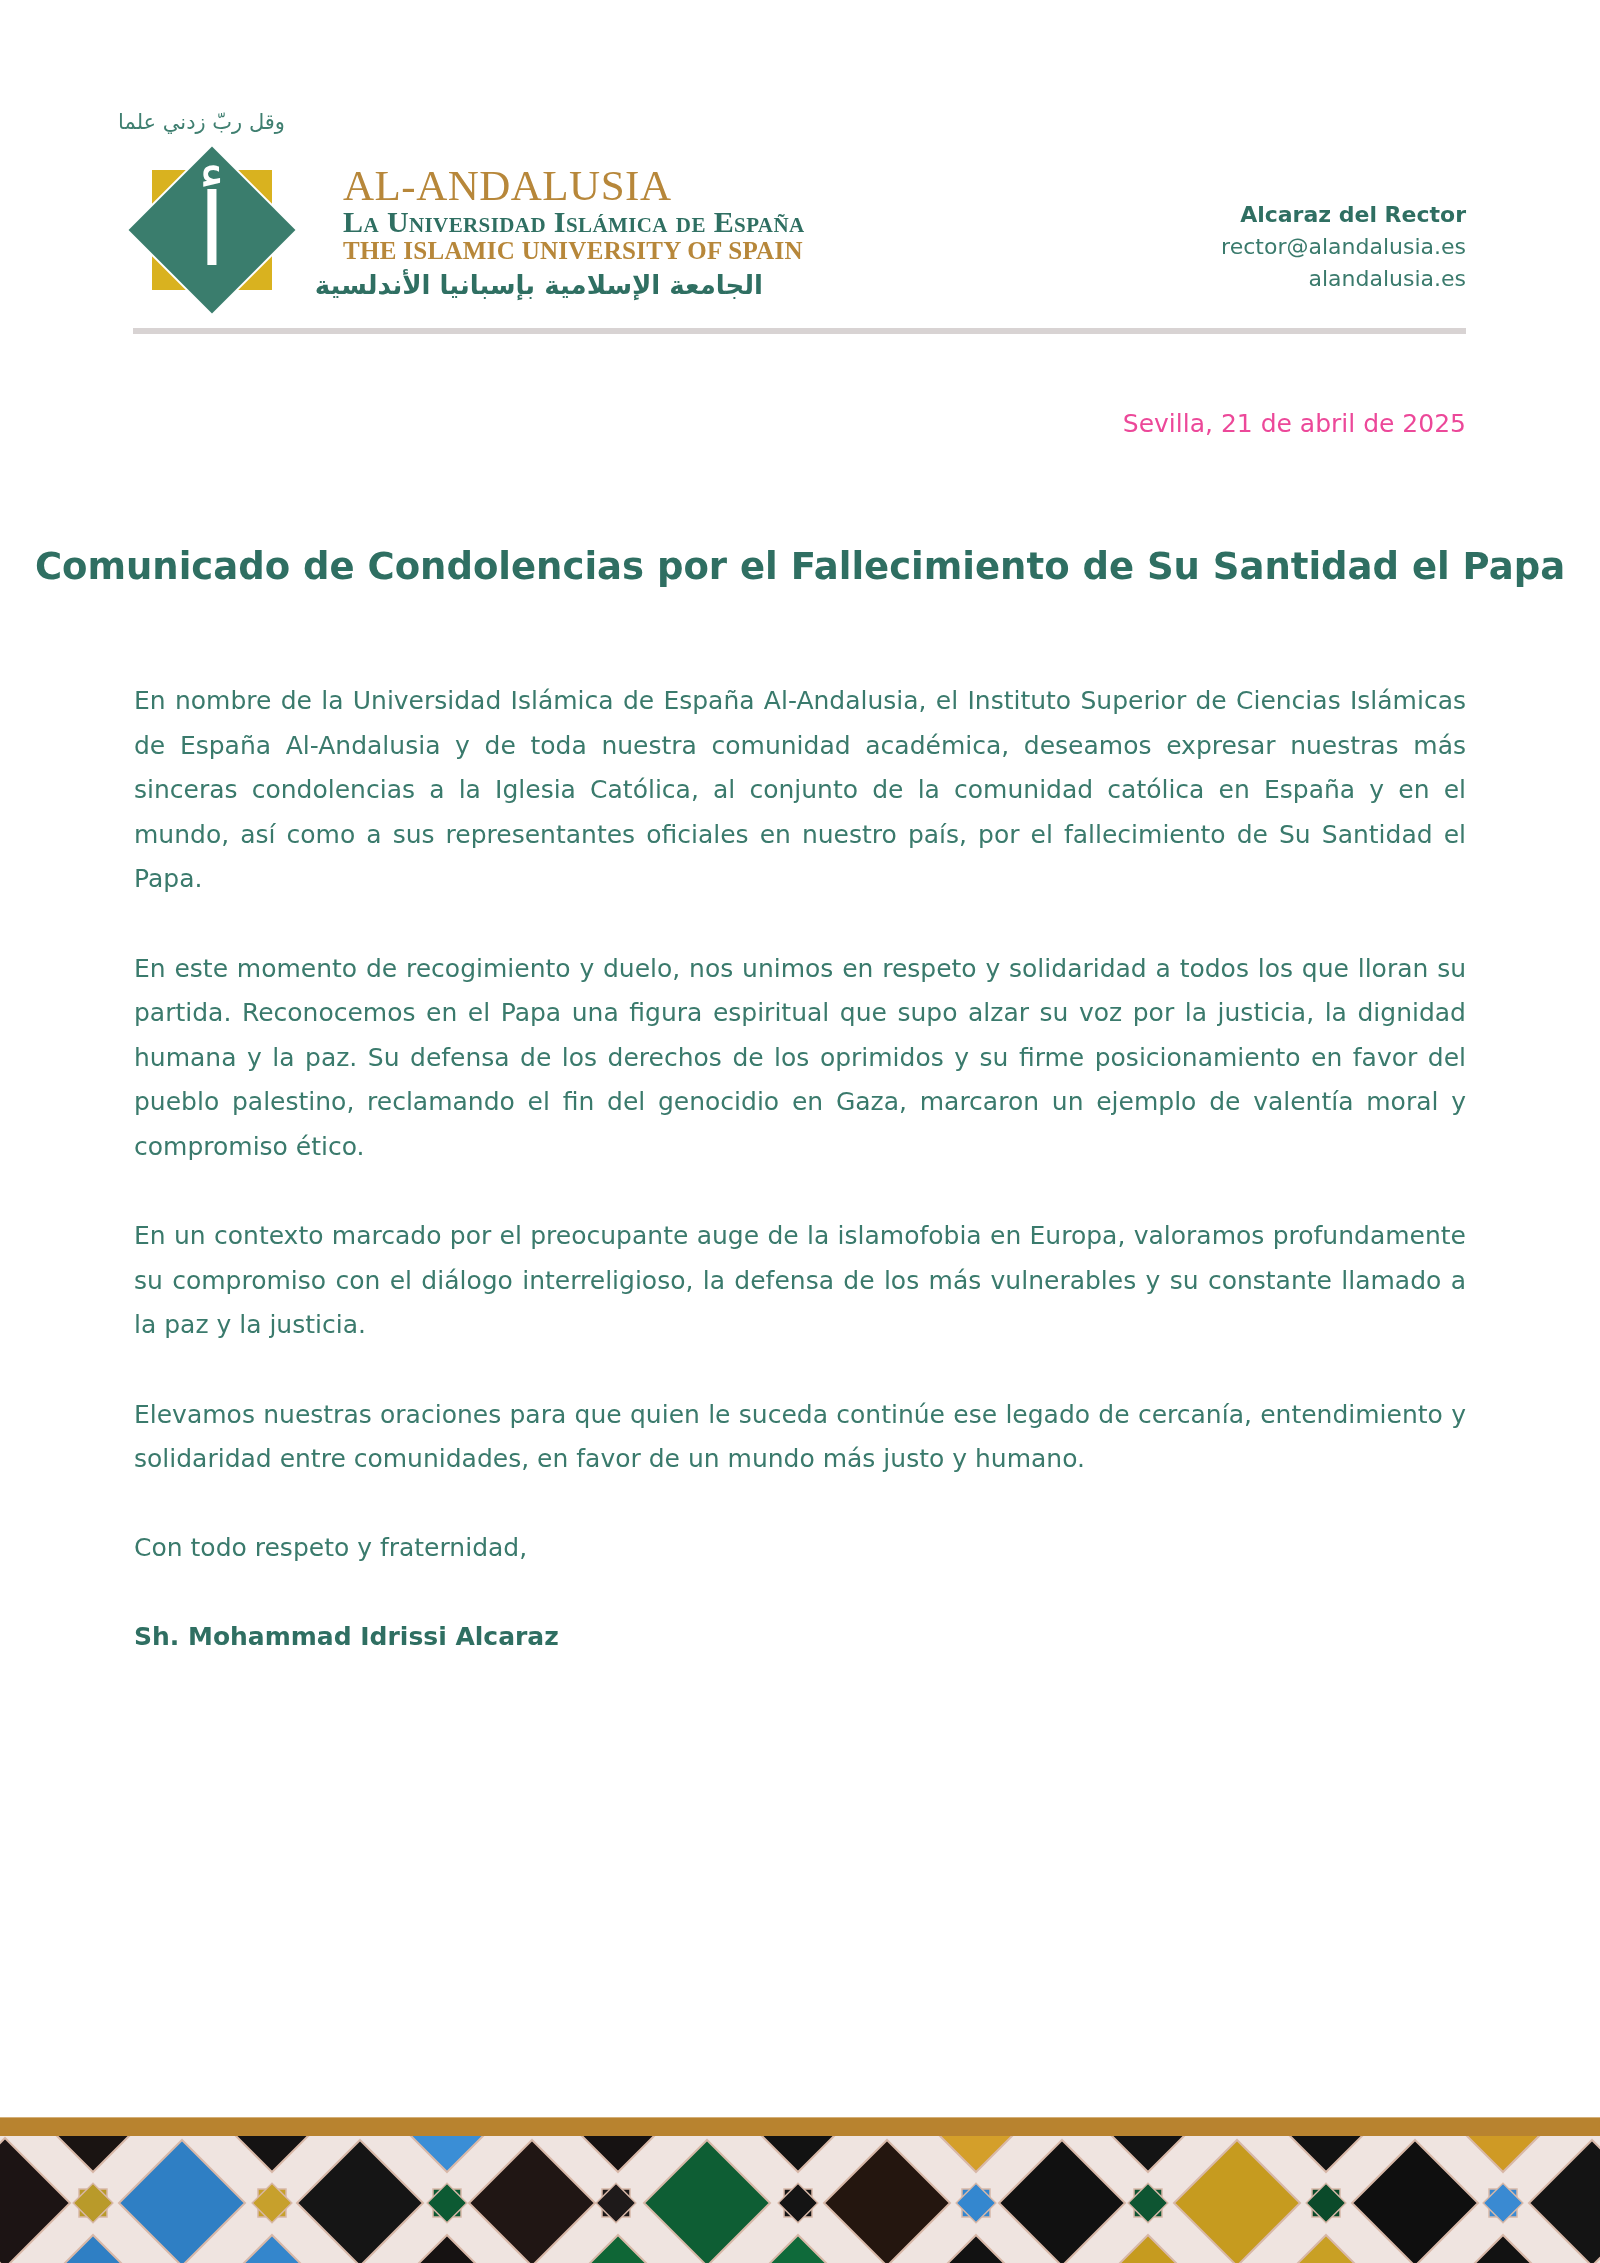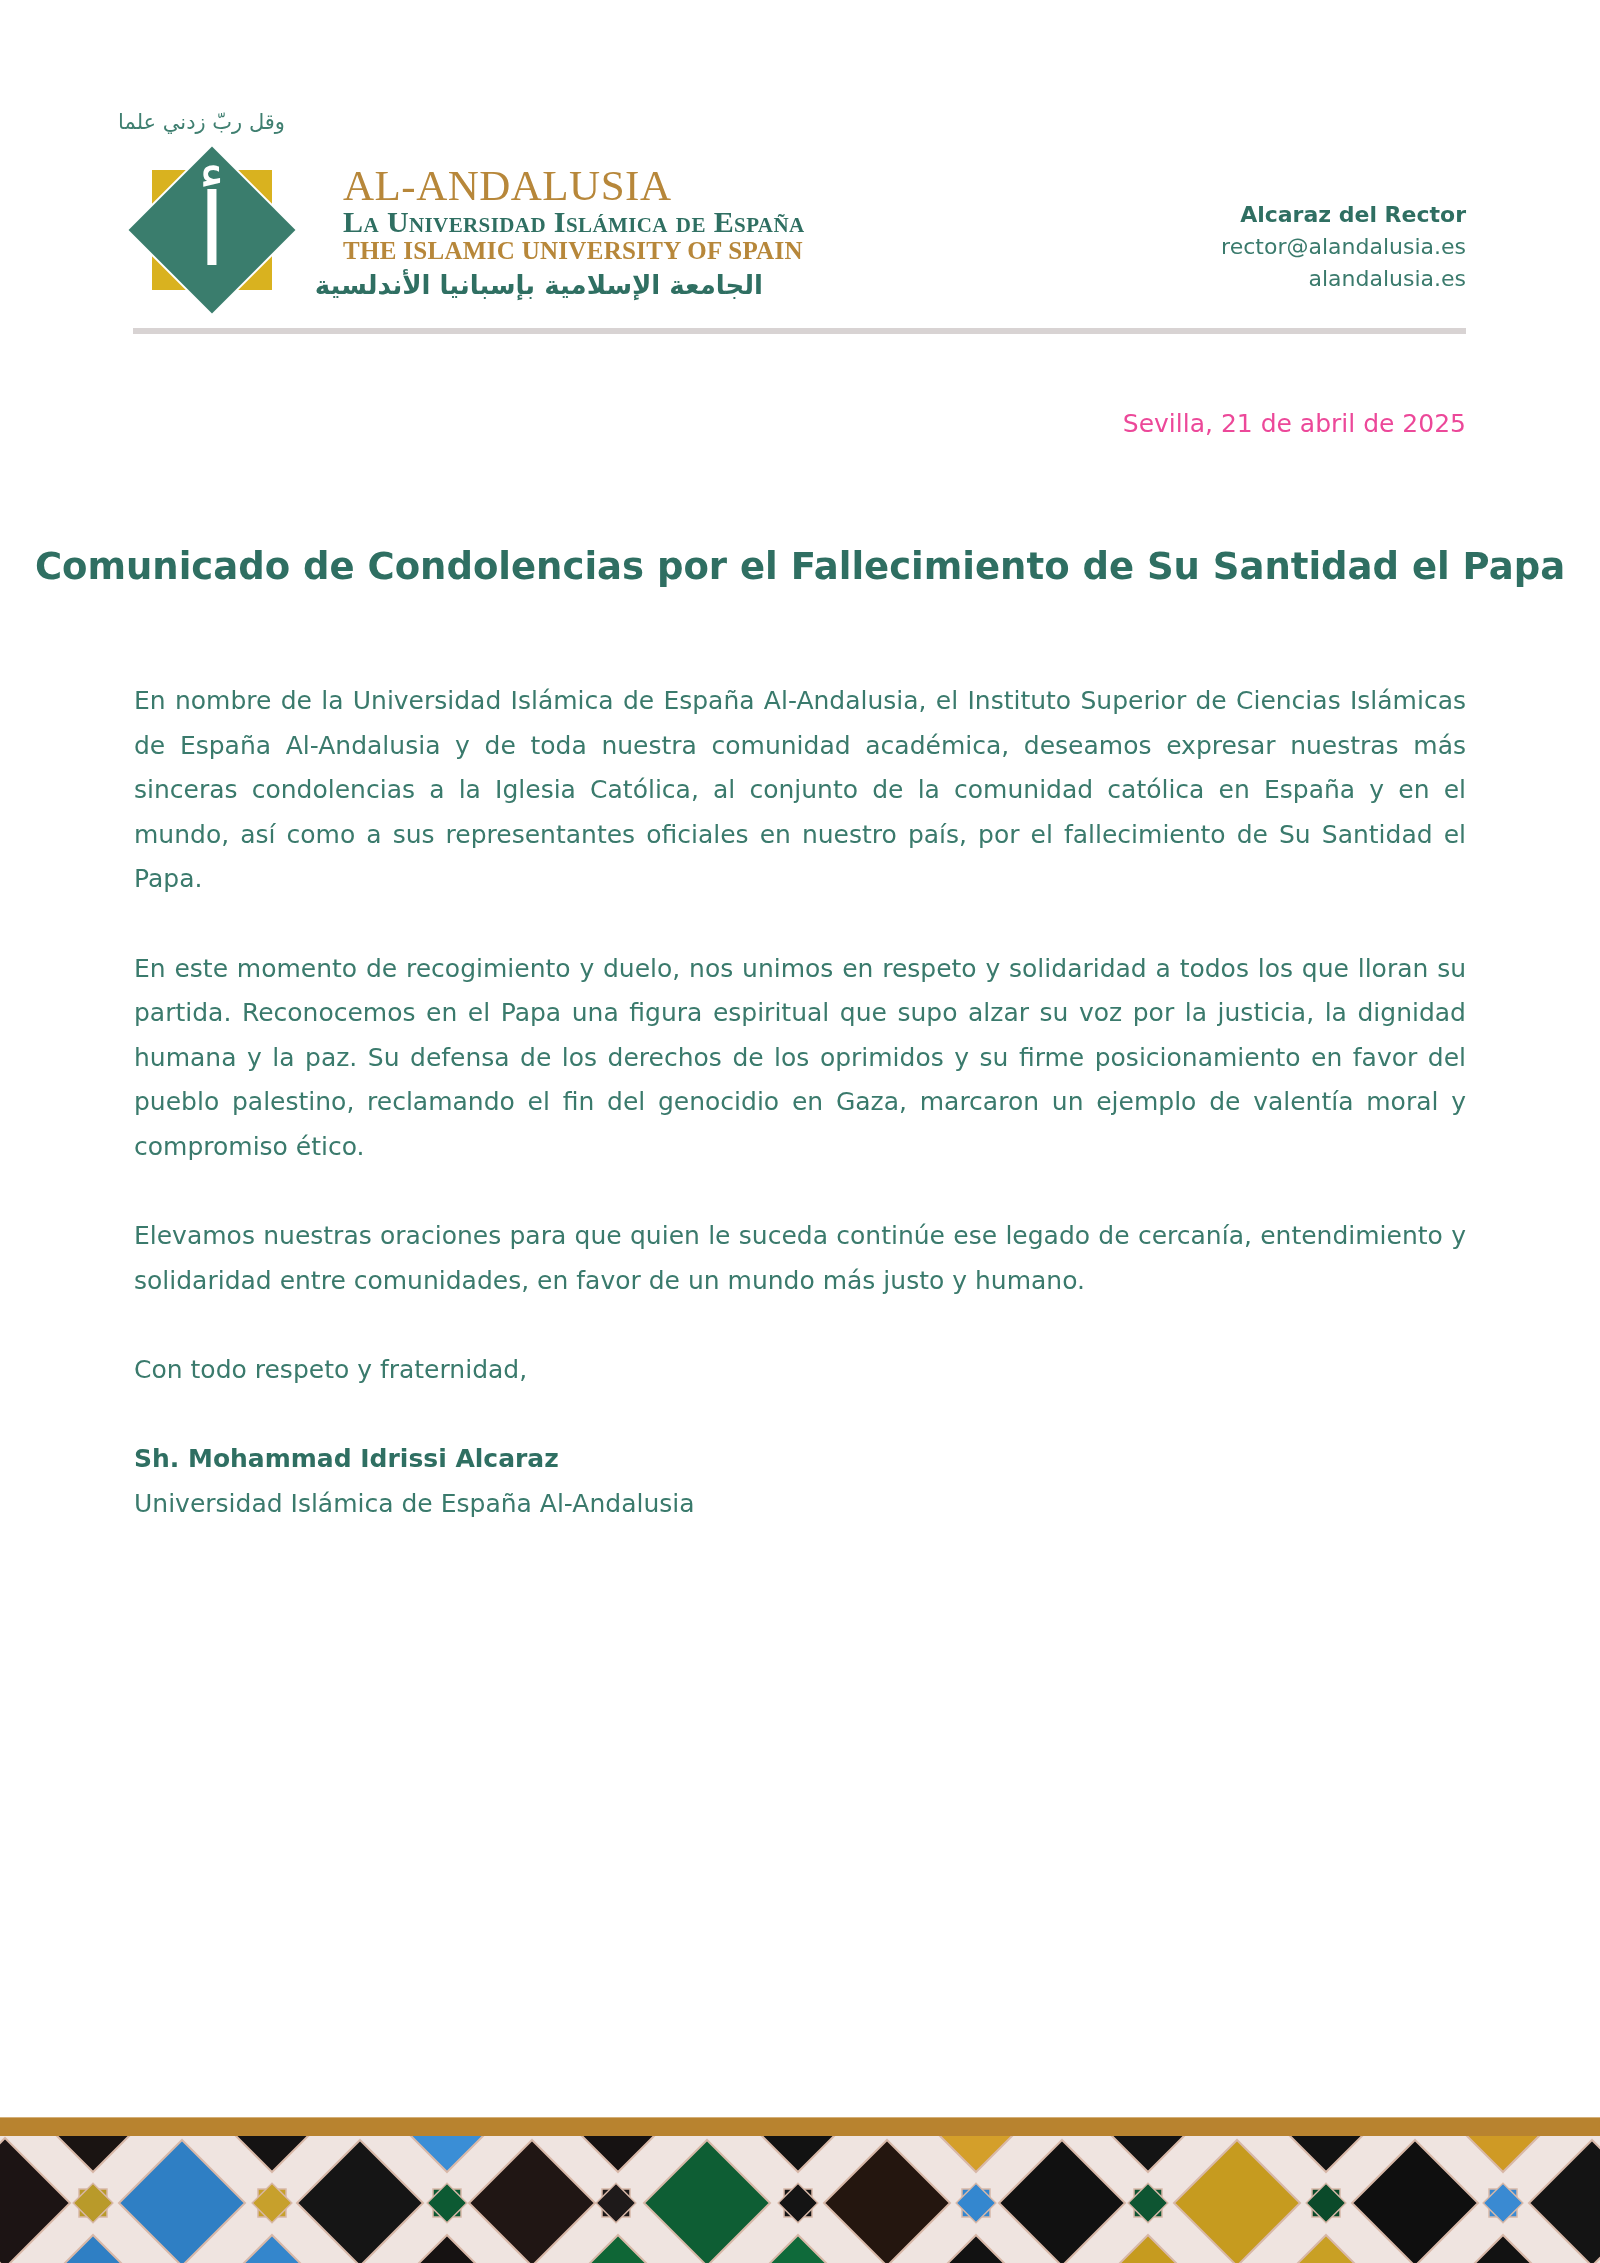--- a/index.html
+++ b/index.html
@@ -65,25 +65,25 @@
 </div>
 
 <div class="abs" id="rule"></div>
 
 <div class="abs" id="date">Sevilla, 21 de abril de 2025</div>
 <div class="abs" id="title">Comunicado de Condolencias por el Fallecimiento de Su Santidad el Papa</div>
 
 <div class="abs" id="body">
   <p>En nombre de la Universidad Islámica de España Al-Andalusia, el Instituto Superior de Ciencias Islámicas de España Al-Andalusia y de toda nuestra comunidad académica, deseamos expresar nuestras más sinceras condolencias a la Iglesia Católica, al conjunto de la comunidad católica en España y en el mundo, así como a sus representantes oficiales en nuestro país, por el fallecimiento de Su Santidad el Papa.</p>
   <p>En este momento de recogimiento y duelo, nos unimos en respeto y solidaridad a todos los que lloran su partida. Reconocemos en el Papa una figura espiritual que supo alzar su voz por la justicia, la dignidad humana y la paz. Su defensa de los derechos de los oprimidos y su firme posicionamiento en favor del pueblo palestino, reclamando el fin del genocidio en Gaza, marcaron un ejemplo de valentía moral y compromiso ético.</p>
+  <p>En un contexto marcado por el preocupante auge de la islamofobia en Europa, valoramos profundamente su compromiso con el diálogo interreligioso, la defensa de los más vulnerables y su constante llamado a la paz y la justicia.</p>
   <p>Elevamos nuestras oraciones para que quien le suceda continúe ese legado de cercanía, entendimiento y solidaridad entre comunidades, en favor de un mundo más justo y humano.</p>
   <p>Con todo respeto y fraternidad,</p>
   <div class="sig">
     <span class="sig-line sig-name">Sh. Mohammad Idrissi Alcaraz</span>
-    <span class="sig-line">Universidad Islámica de España Al-Andalusia</span>
   </div>
 </div>
 
 <div class="abs" id="gold-band"></div>
 <div class="abs" id="tiles">
   <svg width="1600" height="127" viewBox="0 2136 1600 127" xmlns="http://www.w3.org/2000/svg">
     <rect x="0" y="2136" width="1600" height="127" fill="#efe4e0"></rect>
 
     <g stroke="#d8b8a8" stroke-width="2">
       <polygon points="5,2138 70,2203 5,2268 -60,2203" fill="#1c1414"></polygon>

